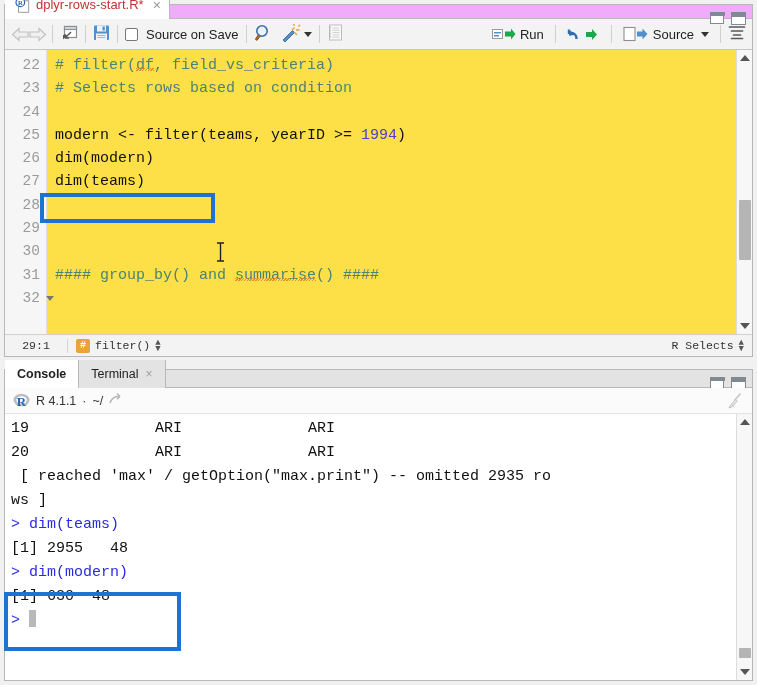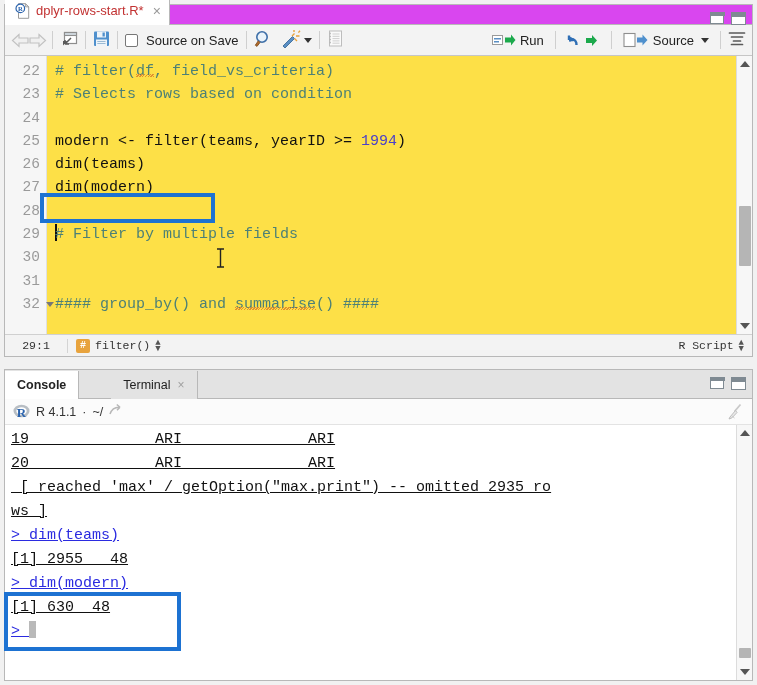--- a/index.html
+++ b/index.html
@@ -18,21 +18,21 @@
 
   
   .source-pane {
     position: absolute; left: 4px; top: 4px; width: 749px; height: 353px;
     background: #ffffff;
     border: 1px solid #b8b8b8;
     box-sizing: border-box;
     display: flex; flex-direction: column;
   }
   .tabbar {
-    height: 20px; background: #d946ef;
+    height: 14px; background: #f0abfc;
     border-bottom: 1px solid #b8b8b8;
     display: flex; align-items: flex-end; position: relative;
     box-sizing: border-box;
   }
   .tab {
     height: 29px; background: #ffffff;
     border-right: 1px solid #b8b8b8;
     display: flex; align-items: center; gap: 5px;
     padding: 0 8px 0 10px; margin-bottom: -1px;
     box-sizing: border-box;
@@ -145,22 +145,22 @@
   .stepper { display: inline-block; margin-left: 5px; font-size: 9px; line-height: 6px; color: #555; }
   .spacer { flex: 1; }
 
   
   .console-pane {
     position: absolute; left: 4px; top: 369px; width: 749px; height: 312px;
     background: #fff; border: 1px solid #b8b8b8; box-sizing: border-box;
     display: flex; flex-direction: column;
   }
   .ctabbar {
-    height: 29px; background: #e3e3e3; border-bottom: 1px solid #b8b8b8;
-    display: flex; align-items: flex-end; position: relative; box-sizing: border-box; gap: 32px;
+    height: 18px; background: #e3e3e3; border-bottom: 1px solid #b8b8b8;
+    display: flex; align-items: flex-end; position: relative; box-sizing: border-box;
   }
   .ctab {
     height: 28px; display: flex; align-items: center; padding: 0 12px;
     font-size: 12.5px; color: #222; border-right: 1px solid #b8b8b8;
     margin-bottom: -1px; box-sizing: border-box; background: #e3e3e3;
   }
   .ctab.active { background: #ffffff; font-weight: bold; }
   .ctab .x { color: #a0a0a0; margin-left: 7px; font-size: 12px; }
 
   .cinfo {
@@ -169,21 +169,21 @@
     position: relative;
   }
   .rlogo { width: 17px; height: 17px; }
   .cinfo-text { font-size: 12.5px; color: #333; }
   .broom { position: absolute; right: 8px; top: 4px; }
 
   .console-body { flex: 1; display: flex; overflow: hidden; background: #fff; position: relative; }
   .console-text { flex: 1; padding: 3px 0 0 6px; overflow: hidden; }
   .oline {
     height: 24px; line-height: 24px; font-family: "Liberation Mono", monospace;
-    font-size: 15px; white-space: pre; color: #111; text-decoration: underline;
+    font-size: 15px; white-space: pre; color: #111;
   }
   .oline.cmd { color: #2b2be0; }
   .conscursor { display: inline-block; width: 7px; height: 17px; background: #b9b9b9; vertical-align: -3px; }
 </style>
 </head>
 <body>
 
 <div class="app">
 
   <div class="source-pane">
@@ -319,24 +319,23 @@
           <div class="gline">29</div>
           <div class="gline">30</div>
           <div class="gline">31</div>
           <div class="gline">32<span class="fold-arrow"></span></div>
         </div>
       <div class="code" id="codearea">
           <div class="cline"><span class="cmt"># filter(</span><span class="cmt squig">df</span><span class="cmt">, field_vs_criteria)</span></div>
           <div class="cline"><span class="cmt"># Selects rows based on condition</span></div>
           <div class="cline"></div>
           <div class="cline"><span>modern &lt;- filter(teams, yearID &gt;= </span><span class="num">1994</span><span>)</span></div>
+          <div class="cline"><span>dim(modern)</span></div>
           <div class="cline"><span>dim(teams)</span></div>
-          <div class="cline"><span>dim(modern)</span></div>
           <div class="cline"></div>
-          <div class="cline"><span class="txtcursor"></span><span class="cmt"># Filter by multiple fields</span></div>
           <div class="cline"></div>
           <div class="cline"></div>
           <div class="cline"><span class="cmt">#### group_by() and </span><span class="cmt squig">summarise</span><span class="cmt">() ####</span></div>
         </div>
       <div class="vscroll">
         <span class="sb-up"></span>
         <span class="sb-thumb" style="top:150px;height:60px"></span>
         <span class="sb-down"></span>
       </div>
 
@@ -347,21 +346,21 @@
       </div>
     </div>
 
     <div class="statusbar">
       <span class="sb-pos">29:1</span>
       <span class="sb-vsep"></span>
       <span class="hash-badge">#</span>
       <span>filter()</span>
       <span class="stepper">▲<br>▼</span>
       <span class="spacer"></span>
-      <span>R Script</span>
+      <span>R Selects</span>
       <span class="stepper">▲<br>▼</span>
     </div>
   </div>
 
   <div class="console-pane">
     <div class="ctabbar" id="ctabbar">
       <div class="ctab active">
           <span>Console</span>
         </div>
         <div class="ctab">

